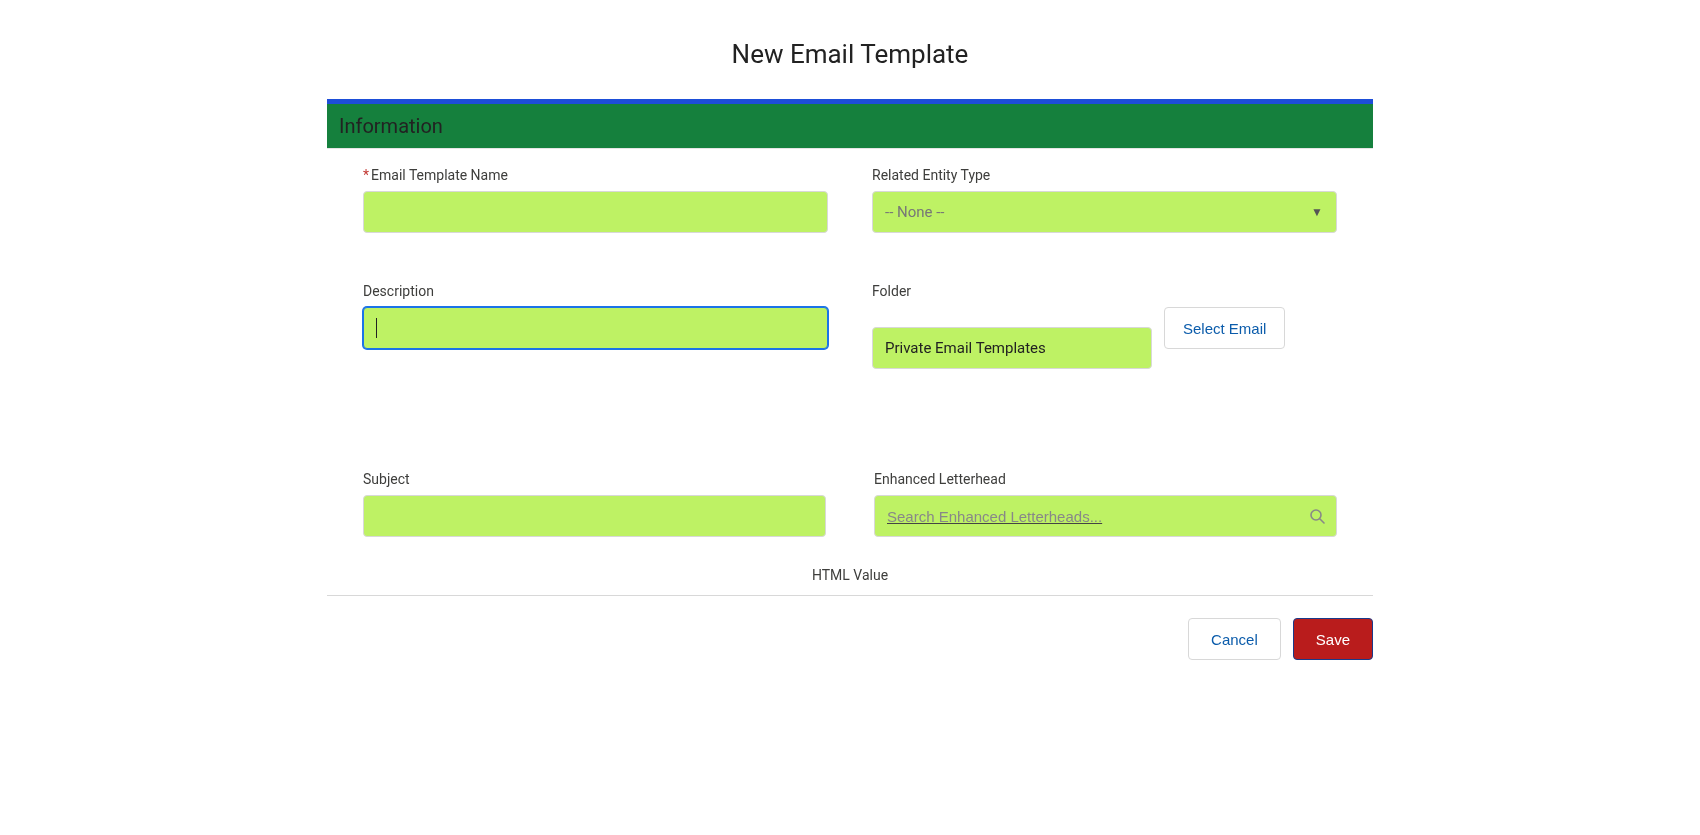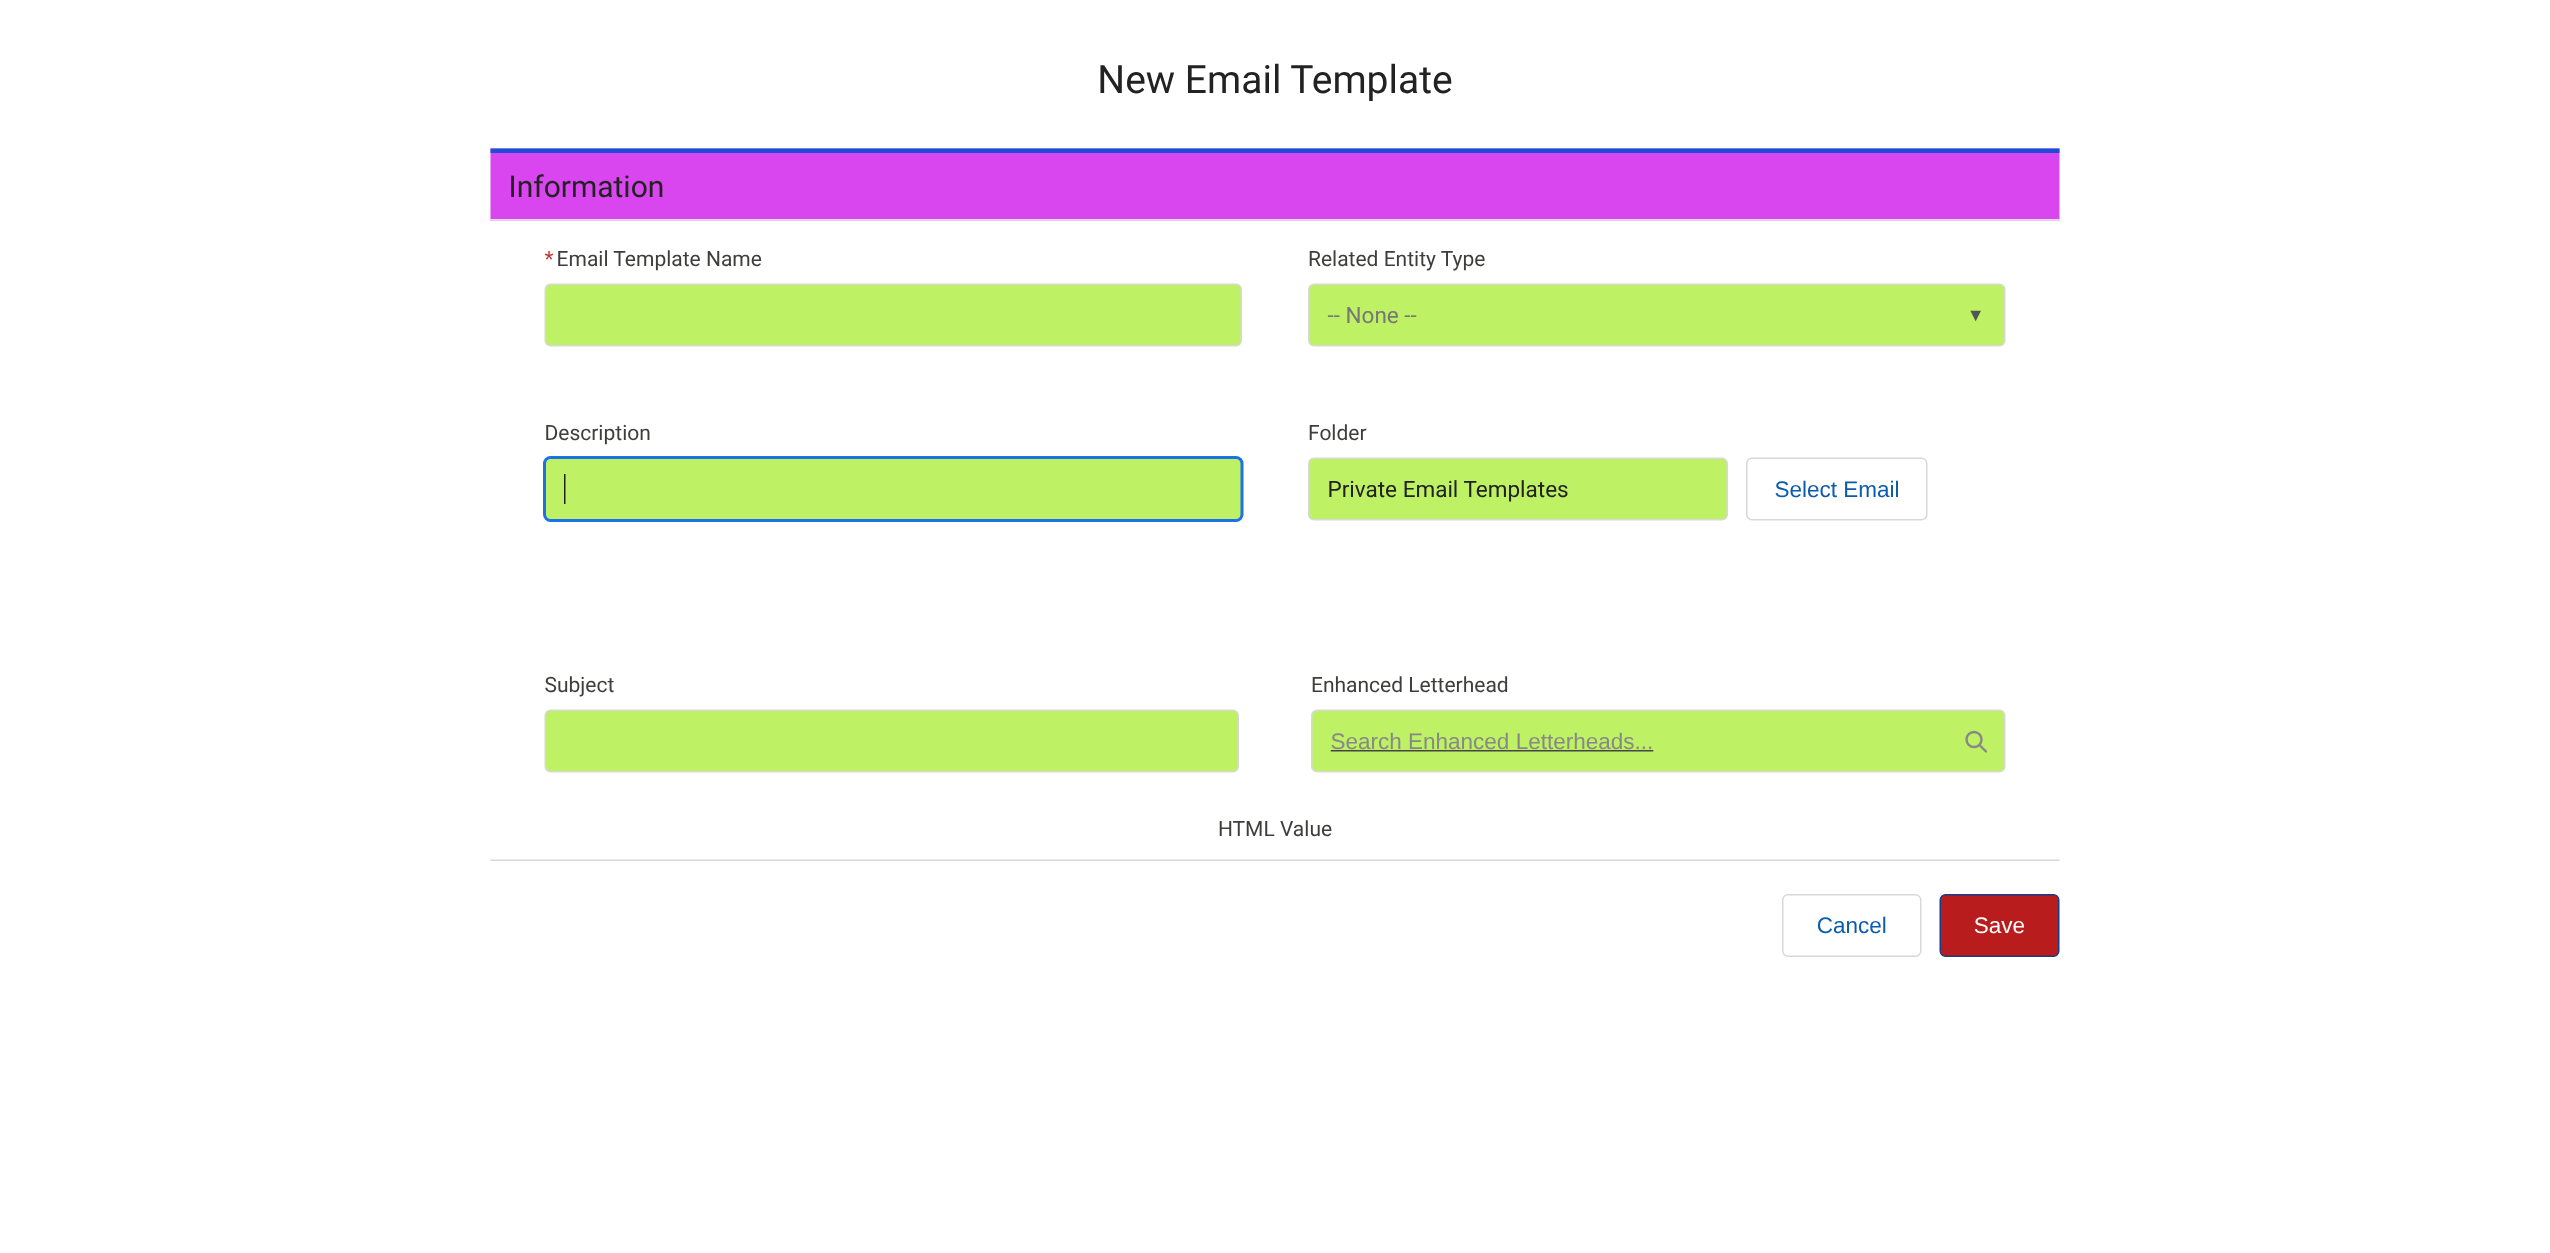--- a/index.html
+++ b/index.html
@@ -20,22 +20,22 @@
     margin: 0 auto;
   }
   .page-title {
     text-align: center;
     font-size: 26px;
     font-weight: 400;
     color: #222;
     margin-bottom: 30px;
   }
   .section-header {
-    background: #d946ef;
-    border-top: 3px solid #1d4ed8;
+    background: #15803d;
+    border-top: 5px solid #1d4ed8;
     border-bottom: 1px solid #e5e5e5;
     padding: 10px 12px;
     font-size: 20px;
     color: #222;
   }
   .section-body {
     padding: 18px 36px 24px 36px;
   }
   .row {
     display: flex;
@@ -88,20 +88,21 @@
   .folder-row {
     display: flex;
     gap: 12px;
   }
   .readonly-box {
     flex: 0 0 280px;
     width: 280px;
     display: flex;
     align-items: center;
     color: #222;
+    margin-top: 20px;
   }
   .btn-outline {
     height: 42px;
     border: 1px solid #d8d8d8;
     border-radius: 4px;
     background: #fff;
     color: #0b5cab;
     font-size: 15px;
     padding: 0 18px;
     cursor: pointer;

